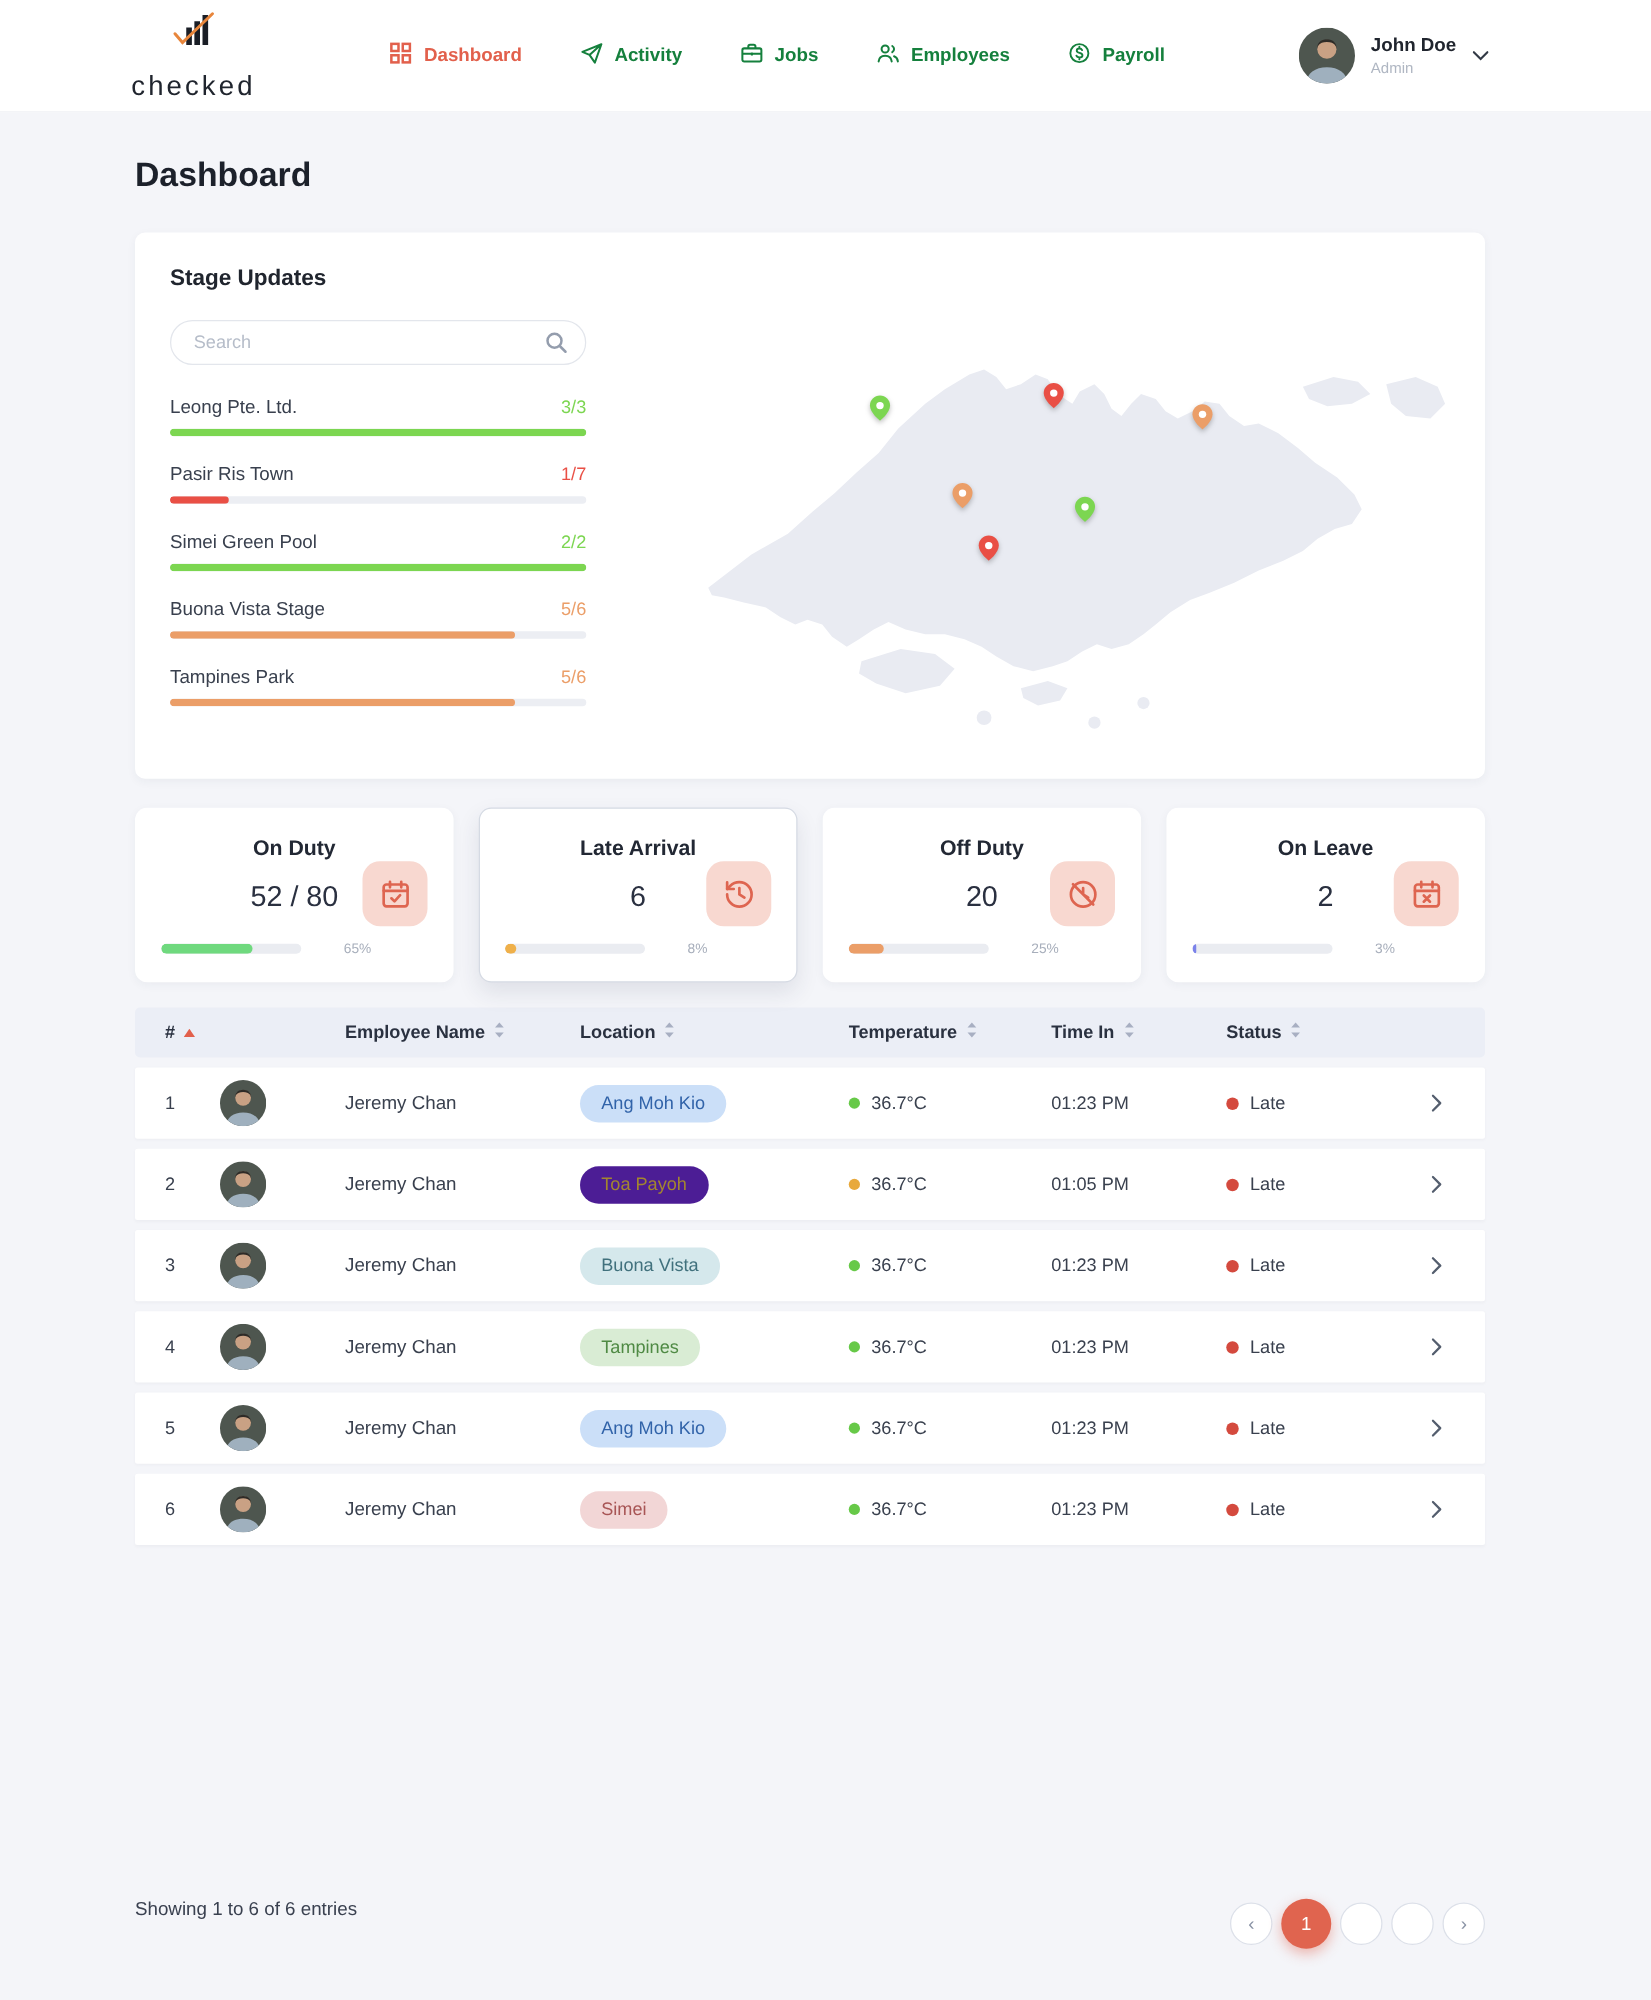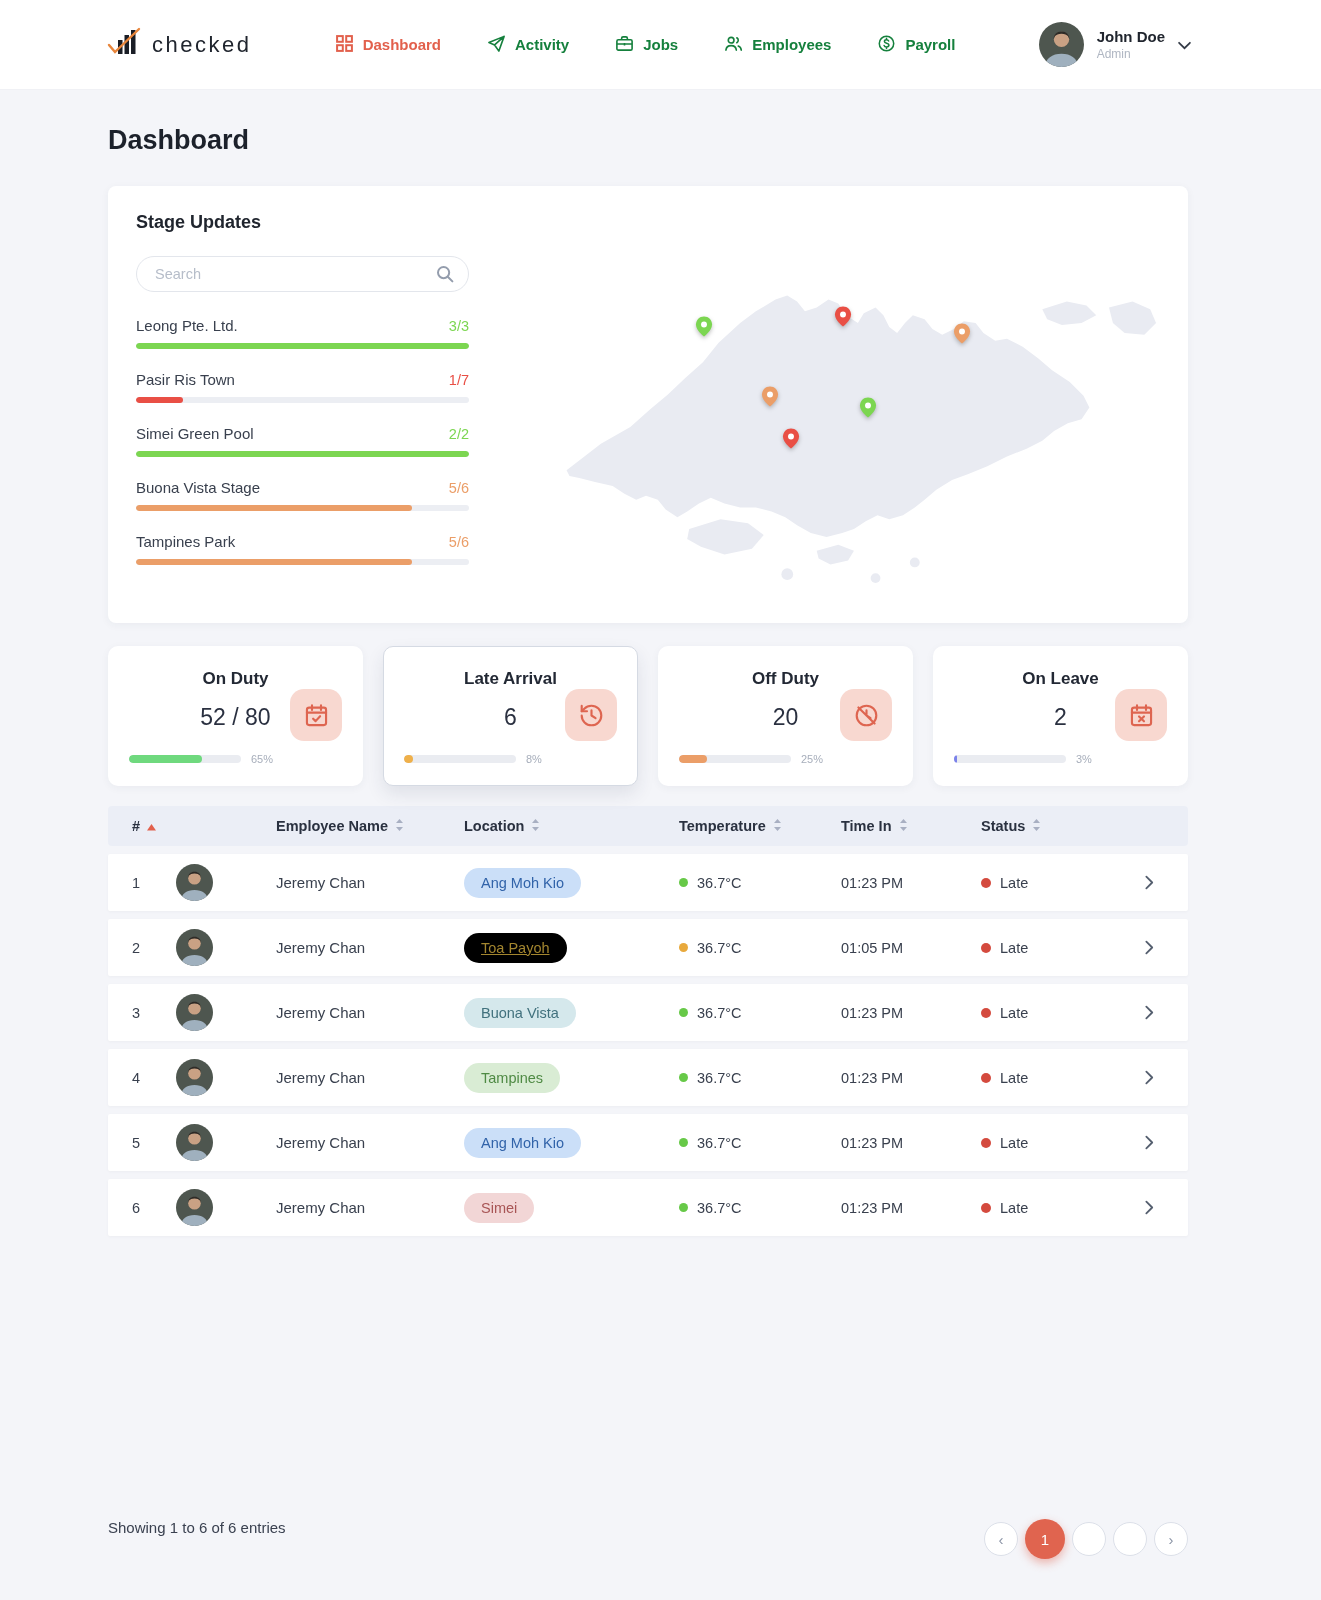--- a/index.html
+++ b/index.html
@@ -7,21 +7,21 @@
     width:1321px; min-height:1600px;
     background:#F4F5F9;
     font-family:"Liberation Sans", sans-serif;
     color:#252B37;
   }
   
   .topbar{
     height:90px; background:#FFFFFF; display:flex; align-items:center;
     padding:0 130px 0 105px; border-bottom:1px solid #F0F1F5;
   }
-  .logo{display:flex; align-items:center; gap:9px;}
+  .logo{display:flex; align-items:center; gap:9px;flex-direction:column;}
   .logo-text{font-size:22px; font-weight:300; letter-spacing:2.5px; color:#20252E;}
   .nav{display:flex; gap:46px; margin:0 auto;}
   .nav-item{display:flex; align-items:center; gap:9px; font-size:15px; font-weight:700; color:#15803d; cursor:pointer;}
   .nav-item svg{width:19px; height:19px;}
   .nav-item.active{color:#E2604C;}
   .userbox{display:flex; align-items:center; gap:13px; cursor:pointer;}
   .avatar{border-radius:50%; overflow:hidden; display:block; flex:none;}
   .avatar svg{display:block; width:100%; height:100%;}
   .avatar-l{width:45px; height:45px;}
   .avatar-s{width:37px; height:37px;}
@@ -65,21 +65,21 @@
   .stat-title{font-size:17px; font-weight:700; color:#222834;}
   .stat-value{font-size:23px; color:#2A3040; margin-top:15px;}
   .stat-icon{
     position:absolute; right:20px; top:42px; width:52px; height:52px; border-radius:14px;
     background:#F8D8D0; color:#DE6550; display:flex; align-items:center; justify-content:center;
   }
   .stat-icon svg{width:27px; height:27px;}
   .stat-progress{position:absolute; left:20px; bottom:20px; display:flex; align-items:center; gap:10px;}
   .stat-track{width:112px; height:8px; border-radius:4px; background:#EAECF1; overflow:hidden;}
   .stat-fill{height:100%; border-radius:4px;}
-  .stat-pct{font-size:11px; color:#A7AEBB;}
+  .stat-pct{font-size:11px; color:#A7AEBB;margin-left:24px;}
   
   .tgrid{
     display:grid; grid-template-columns:44px 100px 188px 215px 162px 140px 164px 1fr;
     padding-left:24px; align-items:center;
   }
   .thead{background:#EBEEF6; border-radius:4px; height:40px; margin-top:20px;
     font-size:14.5px; font-weight:700; color:#2A3140;}
   .th{display:flex; align-items:center; gap:7px; cursor:pointer;}
   .trow{background:#fff; height:57px; margin-top:8px; border-radius:2px;
     box-shadow:0 1px 3px rgba(40,50,80,.04); cursor:pointer;}
@@ -491,21 +491,21 @@
           <span class="avatar avatar-s">
             <svg viewBox="0 0 44 44">
               <rect width="44" height="44" fill="#4E564F"></rect>
               <path d="M6 44c0-8.5 7-13 16-13s16 4.5 16 13z" fill="#9FB0BE"></path>
               <circle cx="22" cy="17" r="7.5" fill="#C9A184"></circle>
               <path d="M22 9.2c-4.7 0-8 3.2-7.6 7.8.1-1.6 1.1-5.6 7.6-5.6s7.5 4 7.6 5.6c.4-4.6-2.9-7.8-7.6-7.8z" fill="#2E2B27"></path>
             </svg>
           </span>
         </div>
       <div class="cell-name">Jeremy Chan</div>
-      <div><span class="pill" style="background: #000000; color: rgb(163, 134, 47); text-decoration: underline;">Toa Payoh</span></div>
+      <div><span class="pill" style="background: #4c1d95; color: rgb(163, 134, 47);">Toa Payoh</span></div>
       <div class="cell-temp">
           <span class="dot" style="background: rgb(232, 169, 60);"></span>
           <span>36.7°C</span>
         </div>
       <div class="cell-time">01:05 PM</div>
       <div class="cell-status">
           <span class="dot dot-lg" style="background: rgb(212, 74, 62);"></span>
           <span>Late</span>
         </div>
       <div class="row-chevron">

